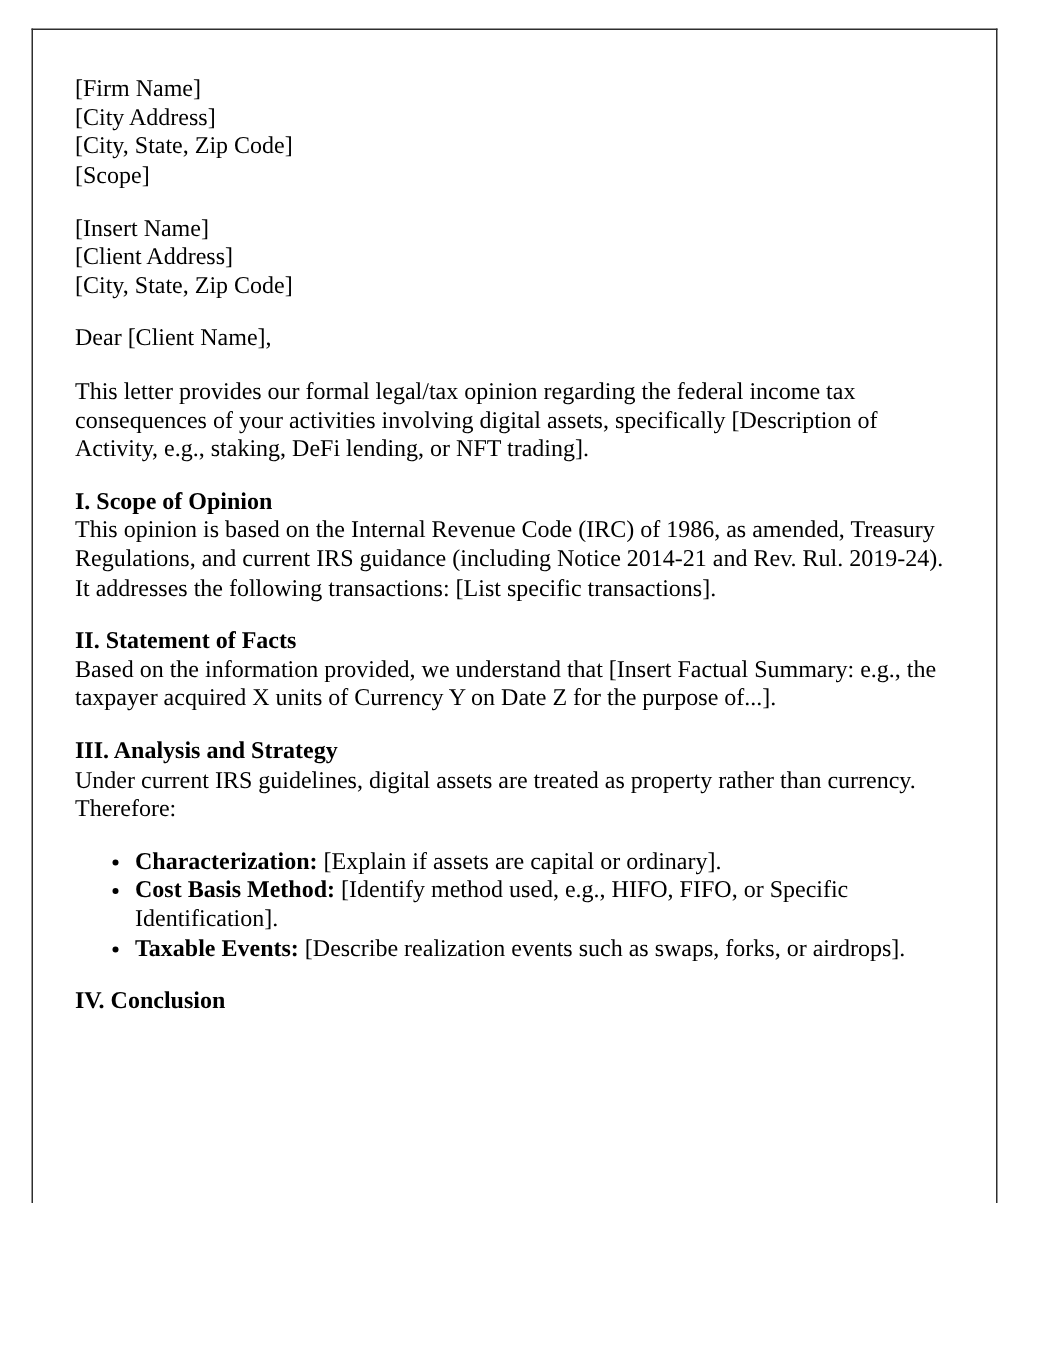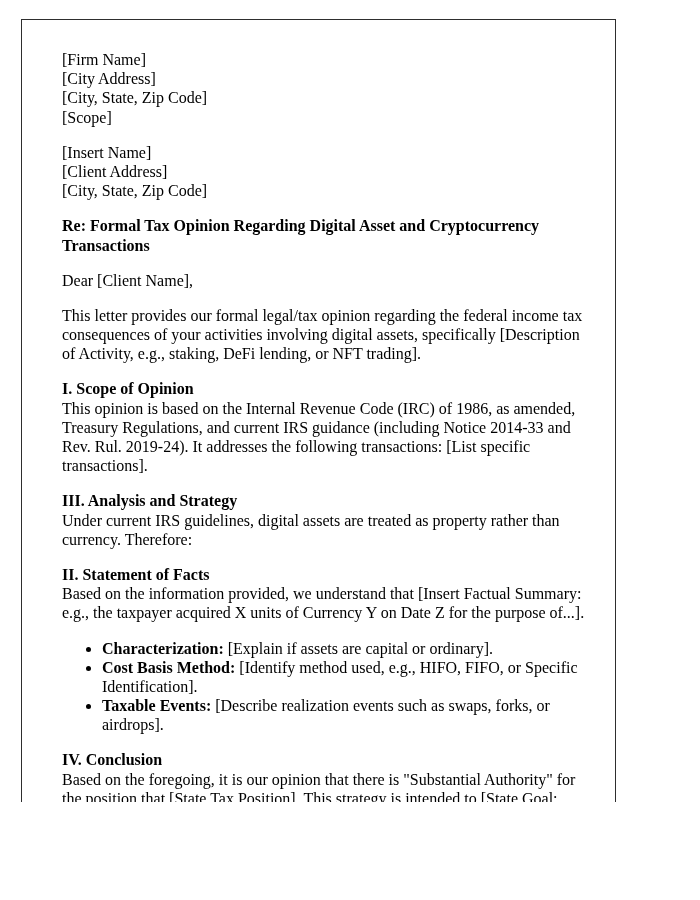--- a/index.html
+++ b/index.html
@@ -9,25 +9,25 @@
     height: 900px;
     position: relative;
     background: #ffffff;
     color: #000000;
     font-family: "Liberation Serif", "DejaVu Serif", serif;
   }
   .page {
     position: absolute;
     left: 21px;
     top: 19px;
-    width: 595px;
+    width: 644px;
     height: 783px;
     border: 1px solid #2e2e2e;
     border-bottom: none;
-    padding: 30px 27px 0 40px;
+    padding: 30px 27px 0 28px;
     overflow: hidden;
     font-size: 16px;
     line-height: 1.2;
     background: #ffffff;
   }
   .page p { margin: 16px 0; }
   .page p:first-child { margin-top: 0; }
   .bold, strong { font-weight: bold; }
   ul.bullets {
     margin: 16px 0;
@@ -47,52 +47,50 @@
     <span>[City, State, Zip Code]</span><br>
     <span>[Scope]</span>
   </p>
 
   <p>
     <span>[Insert Name]</span><br>
     <span>[Client Address]</span><br>
     <span>[City, State, Zip Code]</span>
   </p>
 
-  <p class="bold">Re: Formal Tax Opinion Regarding Digital Asset and Cryptocurrency Transactions</p>
 
   <p>Dear [Client Name],</p>
 
   <p>This letter provides our formal legal/tax opinion regarding the federal income tax consequences of your activities involving digital assets, specifically [Description of Activity, e.g., staking, DeFi lending, or NFT trading].</p>
 
   <p>
     <strong>I. Scope of Opinion</strong><br>
-    <span>This opinion is based on the Internal Revenue Code (IRC) of 1986, as amended, Treasury Regulations, and current IRS guidance (including Notice 2014-33 and Rev. Rul. 2019-24). It addresses the following transactions: [List specific transactions].</span>
+    <span>This opinion is based on the Internal Revenue Code (IRC) of 1986, as amended, Treasury Regulations, and current IRS guidance (including Notice 2014-21 and Rev. Rul. 2019-24). It addresses the following transactions: [List specific transactions].</span>
+  </p>
+
+  <p>
+    <strong>II. Statement of Facts</strong><br>
+    <span>Based on the information provided, we understand that [Insert Factual Summary: e.g., the taxpayer acquired X units of Currency Y on Date Z for the purpose of...].</span>
   </p>
 
   <p>
     <strong>III. Analysis and Strategy</strong><br>
     <span>Under current IRS guidelines, digital assets are treated as property rather than currency. Therefore:</span>
-  </p>
-
-  <p>
-    <strong>II. Statement of Facts</strong><br>
-    <span>Based on the information provided, we understand that [Insert Factual Summary: e.g., the taxpayer acquired X units of Currency Y on Date Z for the purpose of...].</span>
   </p>
 
   <ul class="bullets">
     <li>
       <strong>Characterization:</strong><span> [Explain if assets are capital or ordinary].</span>
     </li>
     <li>
       <strong>Cost Basis Method:</strong><span> [Identify method used, e.g., HIFO, FIFO, or Specific Identification].</span>
     </li>
     <li>
       <strong>Taxable Events:</strong><span> [Describe realization events such as swaps, forks, or airdrops].</span>
     </li>
   </ul>
 
   <p>
     <strong>IV. Conclusion</strong><br>
-    <span>Based on the foregoing, it is our opinion that there is "Substantial Authority" for the position that [State Tax Position]. This strategy is intended to [State Goal: e.g., minimize capital gains liability or ensure regulatory compliance].</span>
   </p>
 
 
 </div>
 
 </body></html>

